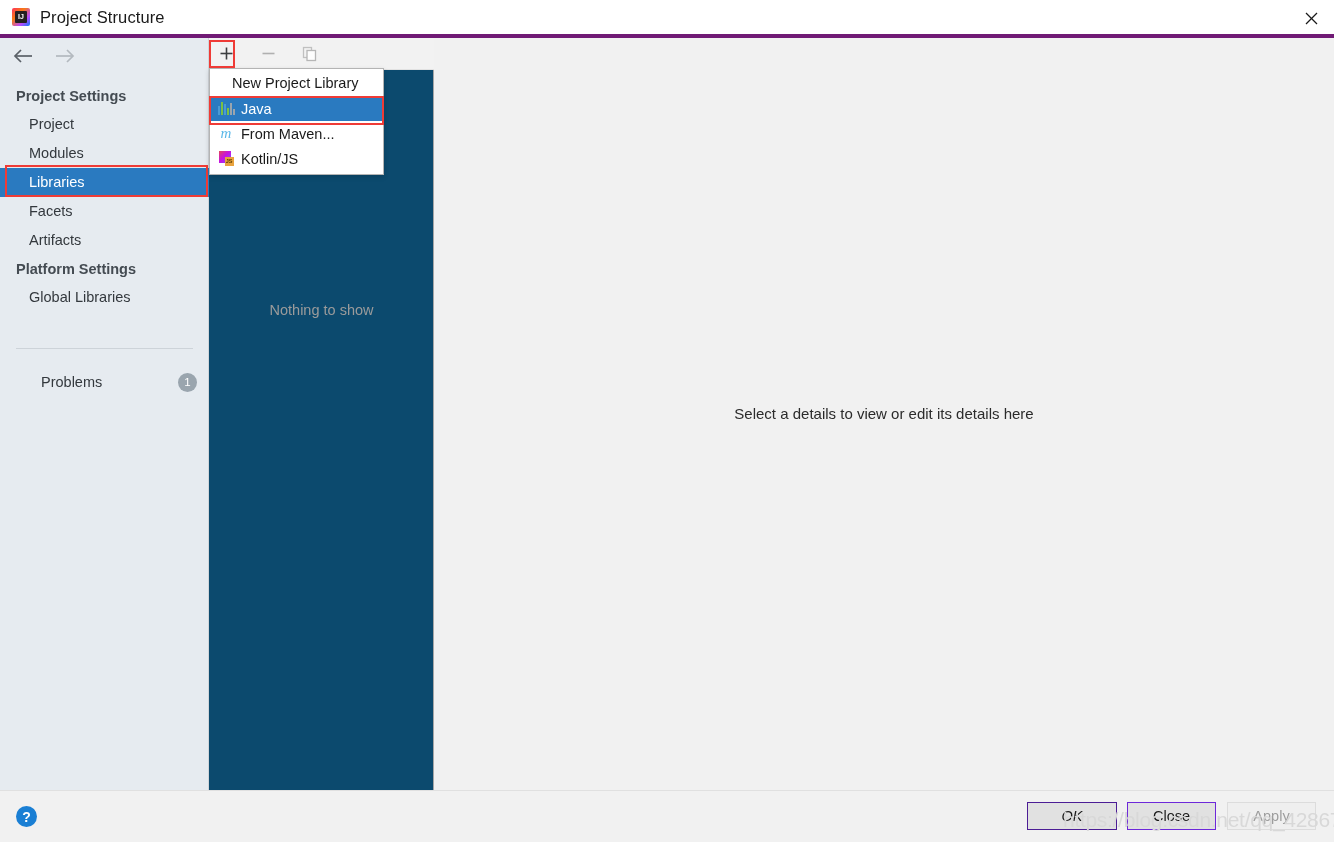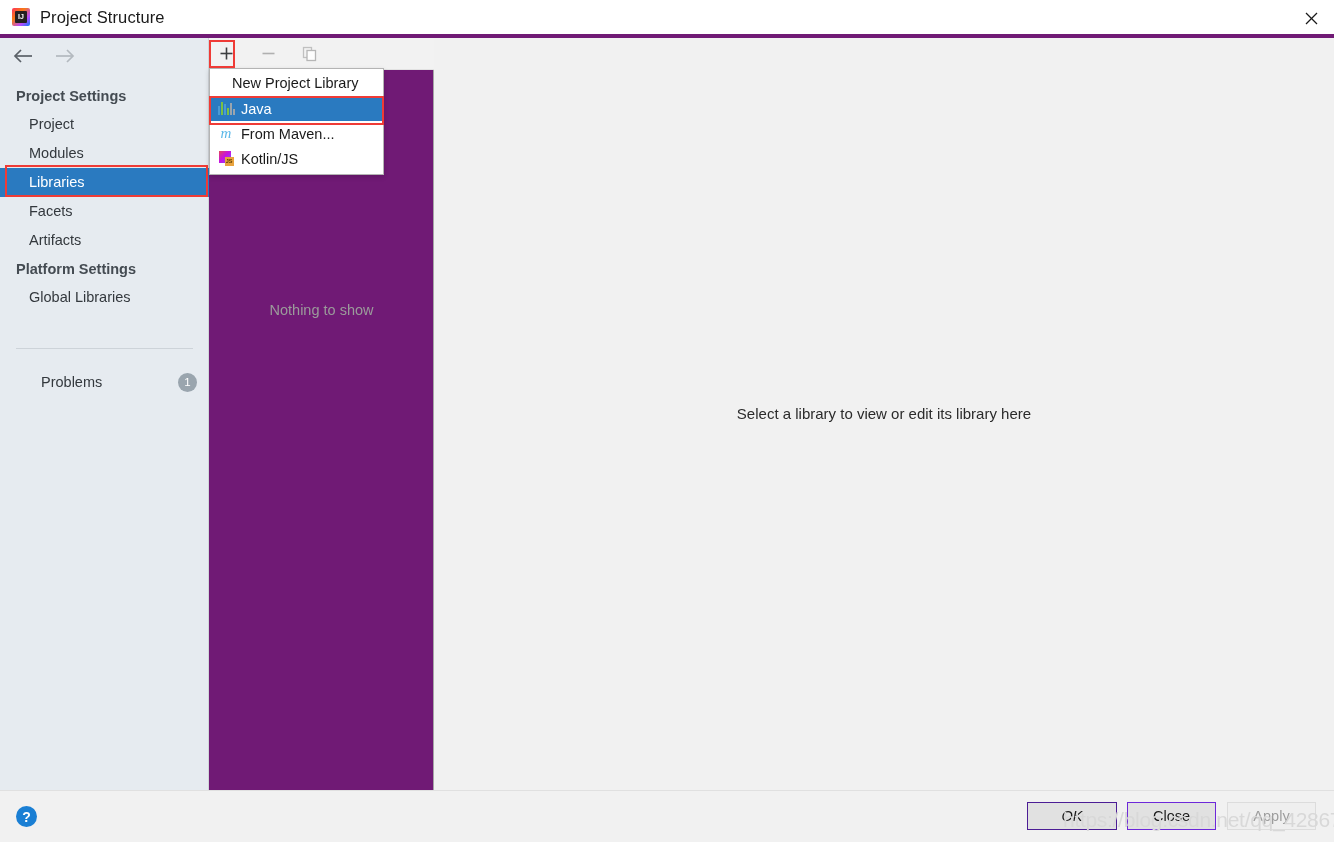--- a/index.html
+++ b/index.html
@@ -81,21 +81,21 @@
 
   
   .anno-libraries {
     position:absolute; left:5px; top:165px; width:203px; height:32px;
     border:2.5px solid #ef3b36; pointer-events:none;
   }
 
   
   .midpanel {
     position:absolute; left:209px; top:38px; width:225px; height:752px;
-    background:#701a75; border-right:1px solid #a6a6a6;
+    background:#0c4a6e; border-right:1px solid #a6a6a6;
   }
   .mid-toolbar {
     position:absolute; left:0; top:0; width:225px; height:32px;
     background:#f2f2f2; border-bottom:1px solid #e2e2e2;
     display:flex; align-items:center; padding-left:4px; gap:16px;
   }
   .tb-btn { width:26px; height:24px; display:flex; align-items:center; justify-content:center; cursor:default; }
   .nothing {
     position:absolute; left:0; top:264px; width:225px; text-align:center;
     font-size:14.5px; color:#9b9b9b;
@@ -298,21 +298,21 @@
         </span>
       </span>
       <span>Kotlin/JS</span>
     </div>
   </div>
 
   <div class="anno-plus"></div>
   <div class="anno-java"></div>
 
   <div class="detail">
-    <div class="detail-msg">Select a library to view or edit its library here</div>
+    <div class="detail-msg">Select a details to view or edit its details here</div>
   </div>
 
   <div class="bottombar"></div>
 
   <div class="help-icon">
     <span>?</span>
   </div>
 
   <div class="btn" id="btn-ok">OK</div>
   <div class="btn" id="btn-close">Close</div>

